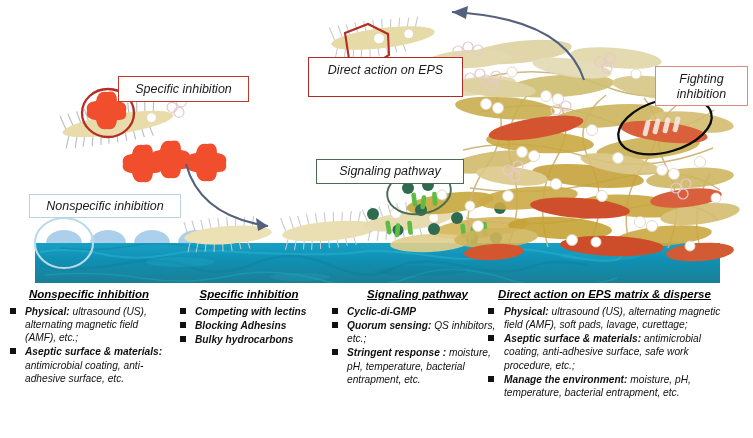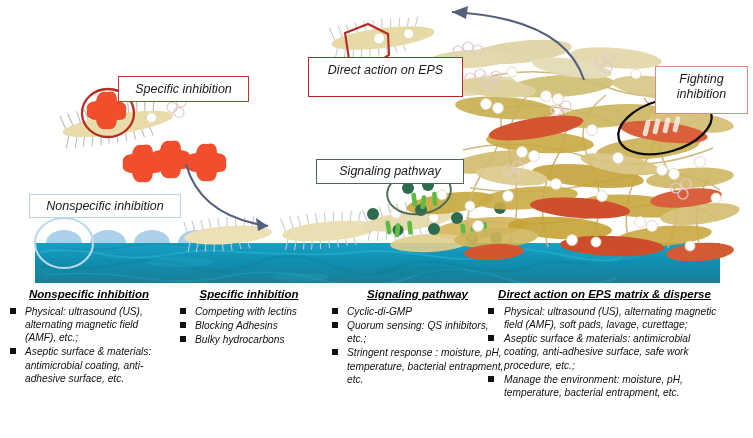--- a/index.html
+++ b/index.html
@@ -17,37 +17,37 @@
   .callout{position:absolute;background:#ffffff;
            font-style:italic;color:#1a1a1a;text-align:center;
            line-height:1.18;box-sizing:border-box;}
 
   .callout.specific{left:118px;top:76px;width:131px;height:26px;
         border:1.6px solid #c0392b;font-size:12.5px;padding-top:5px;}
   .callout.direct{left:308px;top:57px;width:155px;height:40px;
         border:1.6px solid #b02b26;font-size:12.5px;padding-top:5px;}
   .callout.signaling{left:316px;top:159px;width:148px;height:25px;
         border:1.3px solid #4b6b50;font-size:12.5px;padding-top:4px;}
-  .callout.fighting{left:655px;top:66px;width:93px;height:48px;
+  .callout.fighting{left:655px;top:66px;width:93px;height:40px;
         border:1.4px solid #d98b7d;font-size:12.5px;padding-top:5px;}
   .callout.nonspecific{left:29px;top:194px;width:152px;height:24px;
         border:1px solid #b9d3e3;font-size:12.5px;padding-top:4px;}
 
   
   #legend{position:absolute;left:0;top:288px;width:753px;height:150px;}
   .col{position:absolute;top:0;}
   .col-head{font-weight:bold;font-style:italic;text-decoration:underline;
             font-size:11.5px;color:#000;text-align:center;
             white-space:nowrap;margin-bottom:5px;}
   .bullets{list-style:none;margin:0;padding:0;}
   .bullets li{position:relative;padding-left:17px;margin-bottom:1px;
               font-size:10.2px;line-height:1.29;font-style:italic;color:#111;}
   .bullets li:before{content:"";position:absolute;left:2px;top:3px;
               width:6px;height:6px;background:#111;}
-  .bullets b{font-weight:normal;font-style:italic;}
+  .bullets b{font-weight:bold;font-style:italic;}
 
   #c1{left:8px;width:160px;}
   #c1 .col-head{margin-left:2px;}
   #c2{left:178px;width:142px;}
   #c3{left:330px;width:175px;}
   #c4{left:484px;width:241px;}
   #c4 .bullets li{padding-left:20px;}
   #c4 .bullets li:before{left:4px;}
 </style>
 </head>

